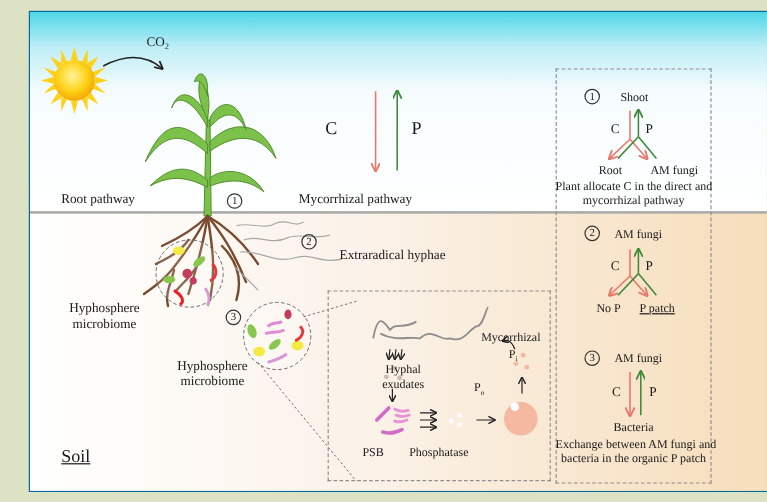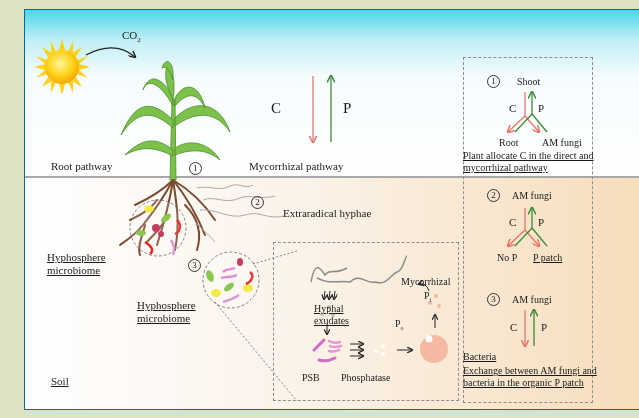--- a/index.html
+++ b/index.html
@@ -2,21 +2,21 @@
 <html><head>
 <meta charset="utf-8">
 <style>
   html,body{margin:0;padding:0;}
   body{width:639px;height:418px;background:#dde2c4;position:relative;overflow:hidden;font-family:"Liberation Serif",serif;color:#1a1a1a;}
   .panel{position:absolute;left:24px;top:9px;width:638px;height:401px;border:1px solid #0369a1;box-sizing:border-box;overflow:hidden;}
   .sky{position:absolute;left:0;top:0;width:100%;height:166px;background:linear-gradient(to bottom,#4ed6e8 0%,#bfeef6 18%,#f6fcfe 40%,#ffffff 100%);}
   .soil{position:absolute;left:0;top:166px;width:100%;height:235px;background:linear-gradient(to right,#ffffff 0%,#fbf2e8 45%,#f6dcb8 100%);border-top:2px solid #a9a9a9;}
   svg.main{position:absolute;left:0;top:0;}
   .t{position:absolute;white-space:nowrap;font-size:11px;line-height:13px;}
-  .c{text-align:left;text-decoration:underline;}
+  .c{text-align:center;}
   .lg{font-size:15px;}
   .dashbox{position:absolute;border:1px dashed #8e8e8e;box-sizing:border-box;}
   .circ{display:inline-block;width:11px;height:11px;border:1px solid #333;border-radius:50%;font-size:9px;line-height:11px;text-align:center;box-sizing:content-box;}
 </style>
 </head>
 <body>
 
 <div class="panel">
   <div class="sky"></div>
   <div class="soil"></div>
@@ -202,21 +202,21 @@
   <div class="t" style="left:258px;top:197px;">Extraradical hyphae</div>
   <div class="t c" style="left:22px;top:241px;width:80px;">
       <div>Hyphosphere</div>
       <div>microbiome</div>
     </div>
   <div class="t" style="left:163px;top:248px;"><span class="circ">3</span></div>
   <div class="t c" style="left:112px;top:289px;width:80px;">
       <div>Hyphosphere</div>
       <div>microbiome</div>
     </div>
-  <div class="t" style="left:26px;top:365px;font-size:11px;text-decoration:underline;">Soil</div>
+  <div class="t" style="left:26px;top:365px;font-size:15px;text-decoration:underline;">Soil</div>
 
   <div class="dashbox" style="left:248px;top:232px;width:186px;height:159px;"></div>
   <div class="t c" style="left:289px;top:293px;width:44px;font-size:10px;line-height:12px;">
       <div>Hyphal</div>
       <div>exudates</div>
     </div>
   <div class="t" style="left:376px;top:265px;font-size:10px;">Mycorrhizal</div>
   <div class="t" style="left:399px;top:279px;font-size:10px;"><span>P</span><sub style="font-size:6px;">i</sub></div>
   <div class="t" style="left:370px;top:307px;font-size:10px;"><span>P</span><sub style="font-size:6px;">o</sub></div>
   <div class="t" style="left:277px;top:361px;font-size:10px;">PSB</div>

